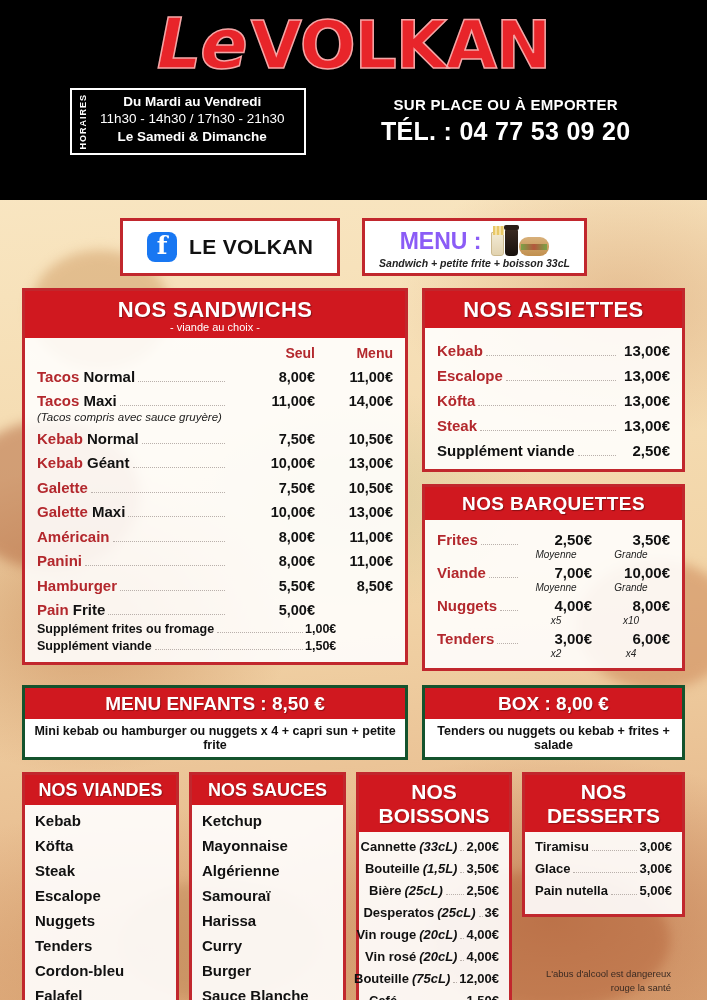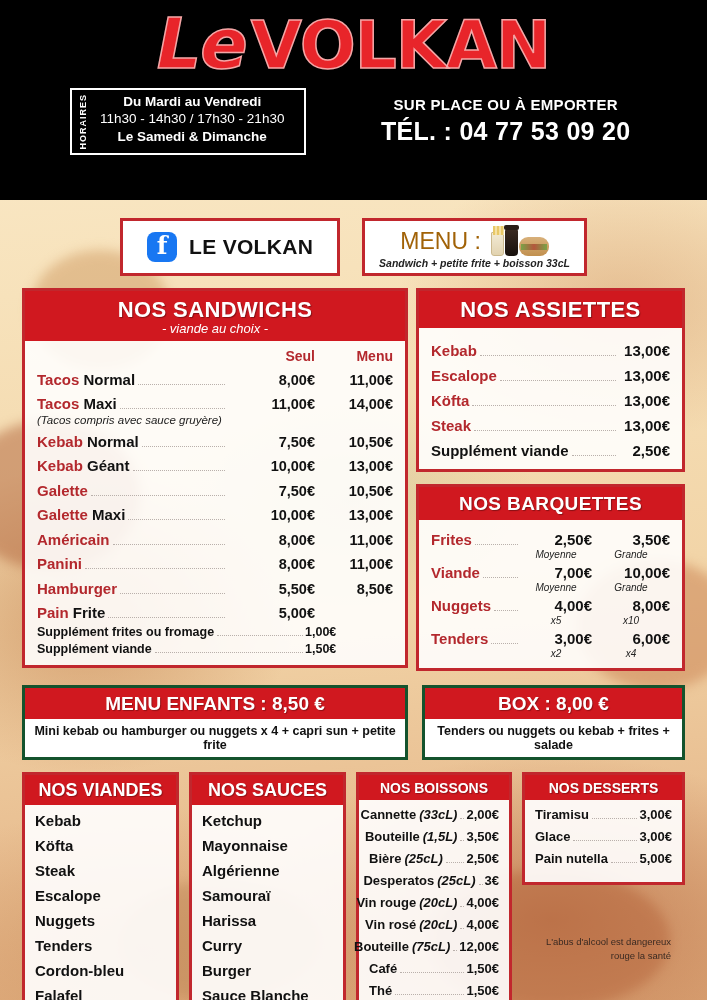--- a/index.html
+++ b/index.html
@@ -88,21 +88,21 @@
     color: #fff; font-family: "DejaVu Serif", serif; font-weight: bold;
     font-size: 25px; line-height: 27px; text-align: center;
   }
   .fb-label { font-size: 21px; font-weight: bold; color: #111; letter-spacing: .3px; }
 
   .menu-box {
     border: 3px solid #c1272d; background: #fff;
     padding: 5px 14px 4px 14px; text-align: center;
   }
   .menu-box .top { display: flex; align-items: center; justify-content: center; gap: 10px; }
-  .menu-box .mtitle { font-size: 23px; font-weight: normal; color: #a16207; }
+  .menu-box .mtitle { font-size: 23px; font-weight: bold; color: #8b5cf6; }
   .menu-box .sub { font-size: 10.5px; font-style: italic; font-weight: bold; color: #222; margin-top: 1px; }
   .combo { display: flex; align-items: flex-end; gap: 1px; height: 30px; }
   .fries {
     width: 13px; height: 24px; background: linear-gradient(#f2ead4,#e2d3b0);
     border: 1px solid #cbb98f; border-radius: 1px 1px 3px 3px; position: relative;
   }
   .fries::before {
     content: ""; position: absolute; left: 1px; top: -7px; width: 11px; height: 9px;
     background: repeating-linear-gradient(90deg,#e8c867 0 2px,#f5e0a3 2px 4px);
   }
@@ -118,35 +118,35 @@
     width: 30px; height: 19px; border-radius: 9px;
     background: linear-gradient(#d8b07a,#c1904f);
     position: relative; overflow: hidden;
   }
   .sand::after {
     content: ""; position: absolute; left: 2px; top: 7px; width: 26px; height: 6px;
     background: linear-gradient(90deg,#7aa347,#b4573c,#7aa347);
   }
 
   
-  .cols { display: flex; gap: 8px; align-items: flex-start; }
+  .cols { display: flex; gap: 14px; align-items: flex-start; }
   .col-left { width: 386px; }
   .col-right { flex: 1; }
 
   .panel { border: 3px solid #c1272d; margin-bottom: 12px; }
   .panel-head {
     background: #d0181f; text-align: center; color: #fff;
     padding: 6px 4px 5px 4px;
   }
   .panel-head .h {
     font-size: 22px; font-weight: bold; letter-spacing: .4px;
     text-shadow: 1px 1px 1px rgba(0,0,0,.35);
   }
   .panel-head .h.small { font-size: 19px; }
-  .panel-head .sh { font-size: 13px; font-style: italic; margin-top: -2px; }
+  .panel-head .sh { font-size: 11px; margin-top: -2px; }
   .panel-body {
     background: rgba(255,255,255,.88);
     padding: 7px 12px 9px 12px;
   }
 
   .colhdr { display: flex; font-weight: bold; color: #b3282d; font-size: 14px; }
   .colhdr .sp { flex: 1; }
   .colhdr .c1 { width: 88px; text-align: right; }
   .colhdr .c2 { width: 78px; text-align: right; }
 
@@ -204,21 +204,21 @@
   .bcol { border: 3px solid #c1272d; }
   .bcol.viandes { width: 163px; }
   .bcol.sauces { width: 163px; }
   .bcol.boissons { width: 156px; }
   .bcol.desserts { width: 163px; align-self: flex-start; }
   .bhead {
     background: #d0181f; color: #fff; text-align: center;
     font-size: 18px; font-weight: bold; padding: 5px 2px 4px 2px;
     text-shadow: 1px 1px 1px rgba(0,0,0,.3);
   }
-  .bhead.sm { font-size: 14px; }
+  .bhead.sm { font-size: 21px; }
   .bbody { background: rgba(255,255,255,.9); padding: 7px 10px 9px 10px; }
   .bitem { font-size: 15px; font-weight: bold; color: #111; margin-bottom: 8px; }
 
   .drow { display: flex; align-items: baseline; font-size: 13px; margin-bottom: 7px; justify-content: flex-end; }
   .drow .nm { font-weight: bold; color: #111; white-space: nowrap; }
   .drow .vol { font-style: italic; font-weight: bold; color: #111; margin-left: 3px; white-space: nowrap; }
   .drow .dots { flex: 1; border-bottom: 1px dotted #b9b0ab; margin: 0 2px 3px 3px; min-width: 4px; }
   .drow .p { font-weight: bold; color: #111; }
 
   .alcohol {

